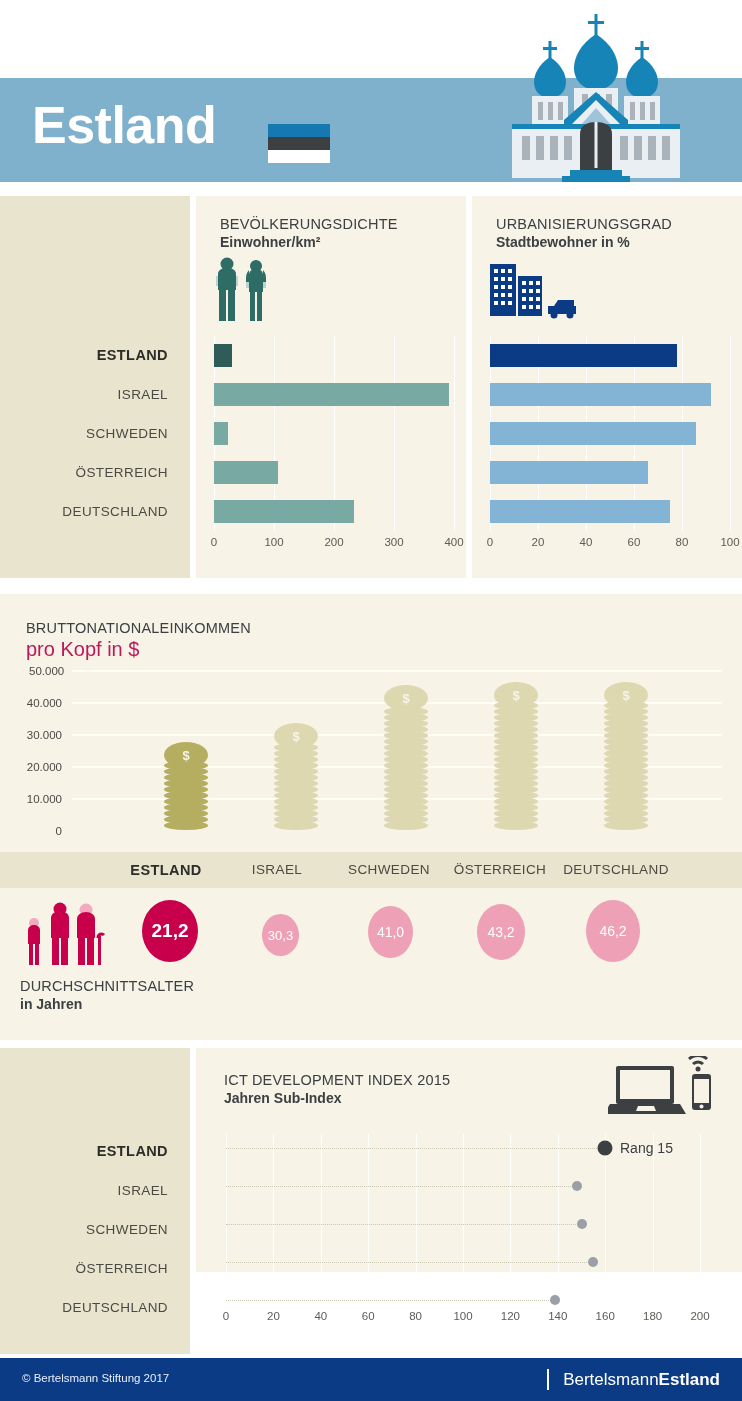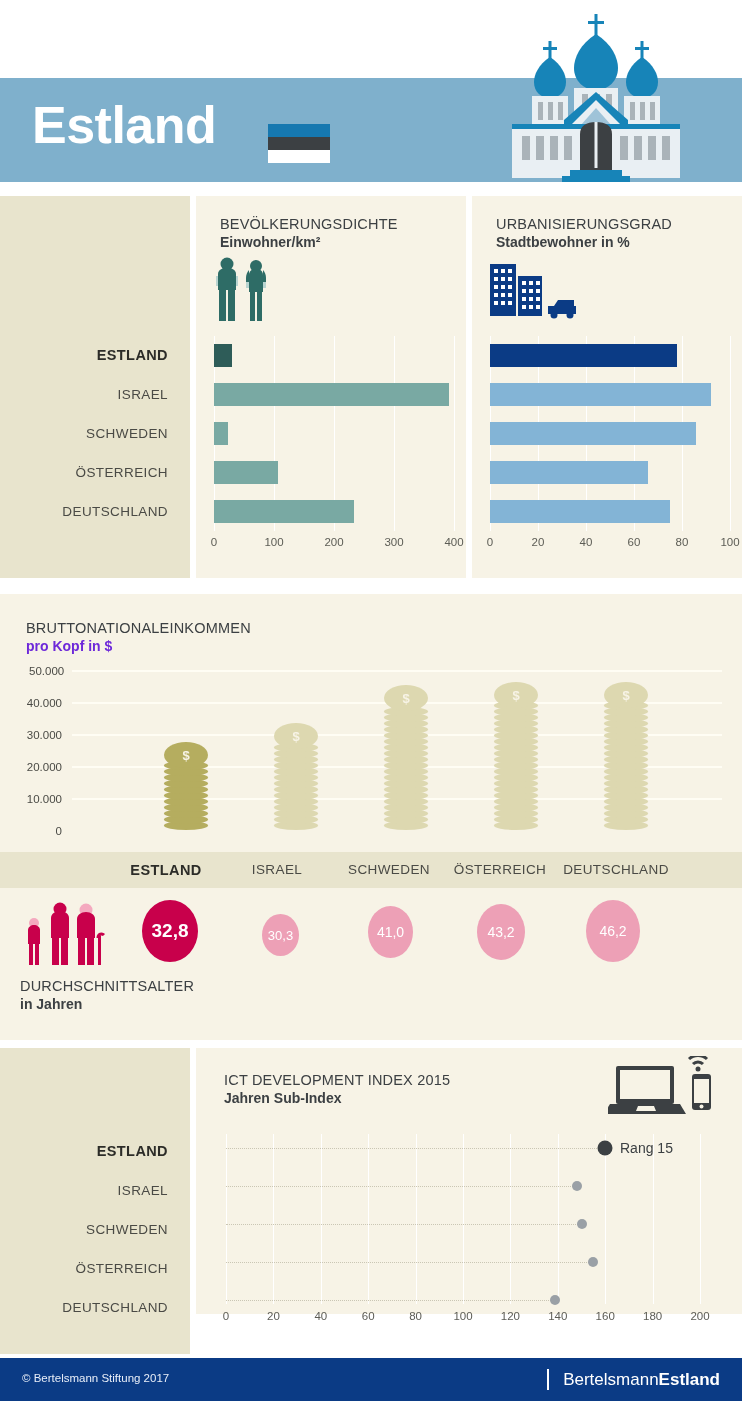--- a/index.html
+++ b/index.html
@@ -70,21 +70,21 @@
   }
   .icon-people { position: absolute; left: 18px; top: 60px; width: 56px; height: 68px; }
   .icon-city   { position: absolute; left: 16px; top: 66px; width: 104px; height: 60px; }
 
   
   .sec2 {
     position: absolute; left: 0; top: 594px; width: 742px; height: 258px;
     background: #f7f3e6;
   }
   .gni-title { position: absolute; left: 26px; top: 26px; font-size: 14.5px; color: #3c4043; letter-spacing:.2px; }
-  .gni-sub   { position: absolute; left: 26px; top: 44px; font-size: 14px; font-weight: bold; color: #6d28d9; }
+  .gni-sub   { position: absolute; left: 26px; top: 44px; font-size: 20px; font-weight: normal; color: #be185d; }
   .gni-plot  { position: absolute; left: 0; top: 0; width: 742px; height: 258px; }
   .hgrid     { position: absolute; left: 72px; width: 650px; height: 2px; background: #fffdf4; }
   .ylab      { position: absolute; left: 0; width: 62px; text-align: right;
                font-size: 11.5px; color: #4a4a45; transform: translateY(-50%); }
   .coin-stack{ position: absolute; bottom: 0; width: 44px; }
   .coin      { position: absolute; left: 0; width: 44px; height: 9px; border-radius: 50%; }
   .coin-top  { position: absolute; left: 0; width: 44px; height: 26px; border-radius: 50%;
                display: flex; align-items: center; justify-content: center;
                font-size: 13px; font-weight: bold; color: #f7f3e6; }
 
@@ -109,21 +109,21 @@
   .age-sub   { position: absolute; left: 20px; top: 108px; font-size: 14px; font-weight: bold; color: #3c4043; }
   .age-circle {
     position: absolute; border-radius: 50%;
     display: flex; align-items: center; justify-content: center;
     color: #ffffff; white-space: nowrap;
   }
 
   
   .sec4 { position: absolute; left: 0; top: 1048px; width: 742px; height: 306px; }
   .ict-label { position: absolute; left: 0; top: 0; width: 190px; height: 306px; background: #e8e4cd; }
-  .ict-panel { position: absolute; left: 196px; top: 0; width: 546px; height: 266px; background: #f7f3e6; }
+  .ict-panel { position: absolute; left: 196px; top: 0; width: 546px; height: 224px; background: #f7f3e6; }
   .ict-title { position: absolute; left: 28px; top: 24px; font-size: 14.5px; color: #3c4043; letter-spacing:.2px;}
   .ict-sub   { position: absolute; left: 28px; top: 42px; font-size: 14px; font-weight: bold; color: #3c4043; }
   .icon-tech { position: absolute; left: 412px; top: 8px; width: 106px; height: 64px; }
   .ict-names { position: absolute; left: 0; top: 84px; width: 190px; }
   .ict-vgrid { position: absolute; top: 86px; width: 1px; height: 170px; background: #ffffff; }
   .dotline   { position: absolute; left: 30px; height: 1px;
                border-top: 1px dotted #cac6b4; }
   .dot       { position: absolute; border-radius: 50%; transform: translate(-50%,-50%); }
   .rang-lbl  { position: absolute; font-size: 14px; color: #3c4043; transform: translateY(-50%); white-space: nowrap; }
   .ict-axlbl { position: absolute; top: 262px; font-size: 11.5px; color: #5c5c55;
@@ -488,21 +488,21 @@
       <circle cx="66" cy="14" r="6.5" fill="#f4a9bf"></circle>
       <path d="M57 23 c0-4 4-7 9-7 5 0 9 3 9 7 l0 19 -18 0 Z" fill="#c8004b"></path>
       <rect x="58" y="41" width="7" height="28" fill="#c8004b"></rect>
         <rect x="67" y="41" width="7" height="28" fill="#c8004b"></rect>
       <rect x="78" y="40" width="3" height="29" fill="#c8004b"></rect>
       <path d="M78 42 c0-4 4-5 6-3" stroke="#c8004b" stroke-width="3" fill="none"></path>
     </svg>
     <div class="age-title">DURCHSCHNITTSALTER</div>
     <div class="age-sub">in Jahren</div>
 
-    <div class="age-circle" style="left:142px;top:12px;width:56px;height:62px;background:#c8004b;font-size:19px;font-weight:bold;">32,8</div>
+    <div class="age-circle" style="left:142px;top:12px;width:56px;height:62px;background:#c8004b;font-size:19px;font-weight:bold;">21,2</div>
     <div class="age-circle" style="left:262px;top:26px;width:37px;height:42px;background:#eda0b6;font-size:13px;">30,3</div>
     <div class="age-circle" style="left:368px;top:18px;width:45px;height:52px;background:#eda0b6;font-size:14px;">41,0</div>
     <div class="age-circle" style="left:477px;top:16px;width:48px;height:56px;background:#eda0b6;font-size:14px;">43,2</div>
     <div class="age-circle" style="left:586px;top:12px;width:54px;height:62px;background:#eda0b6;font-size:14px;">46,2</div>
   </div>
 
   <div class="sec4">
     <div class="ict-label">
       <div class="ict-names">
         <div class="cn-row hl">ESTLAND</div>

